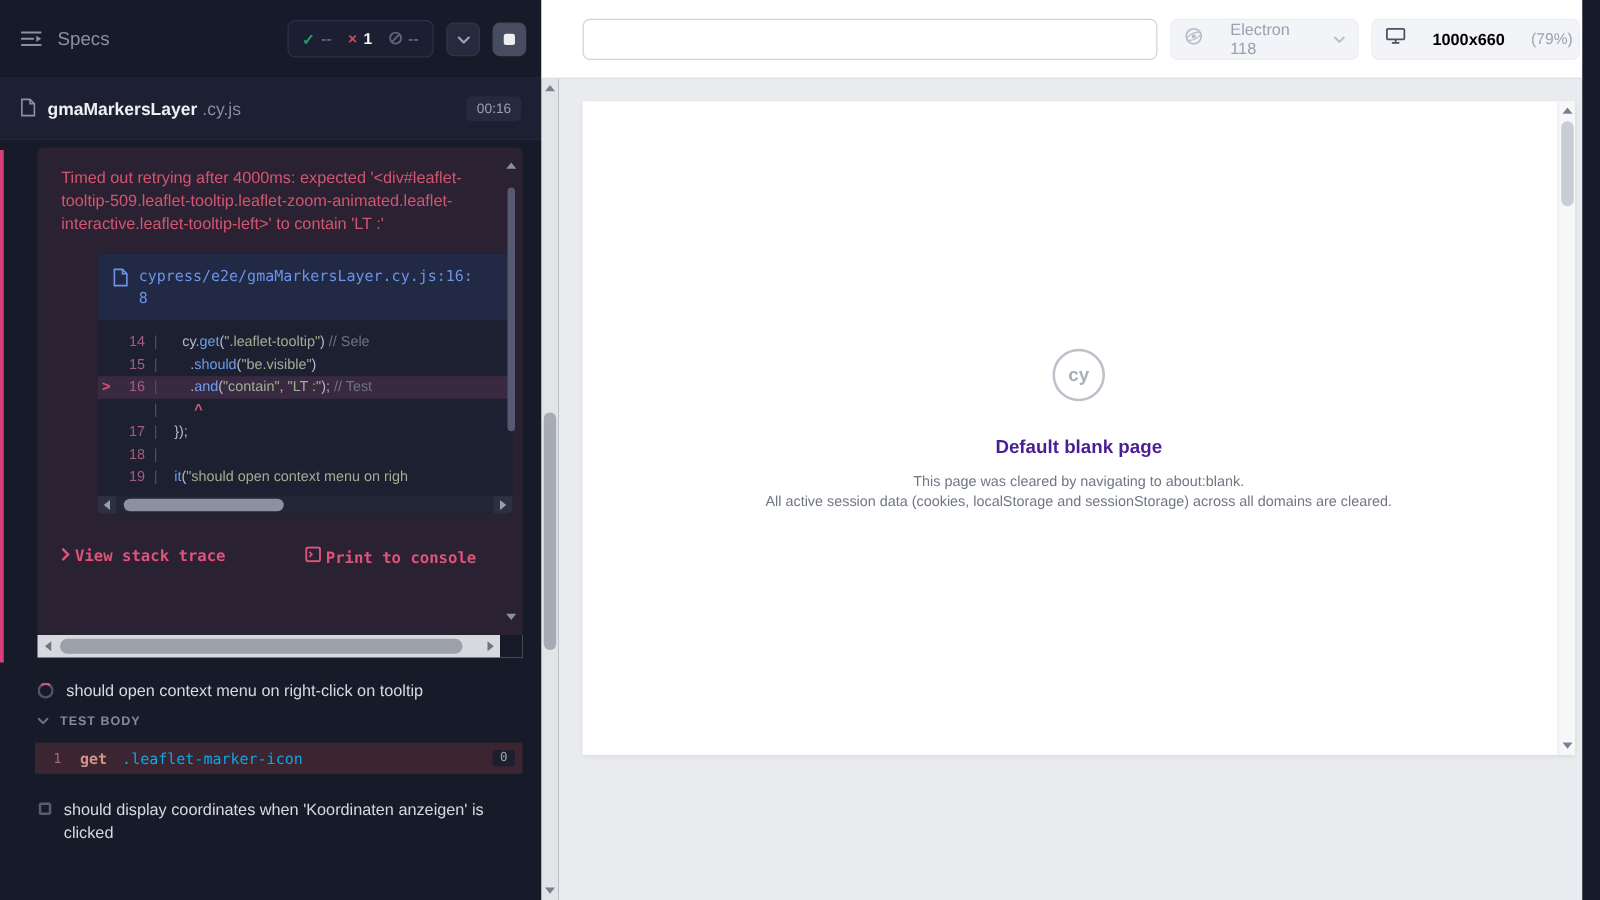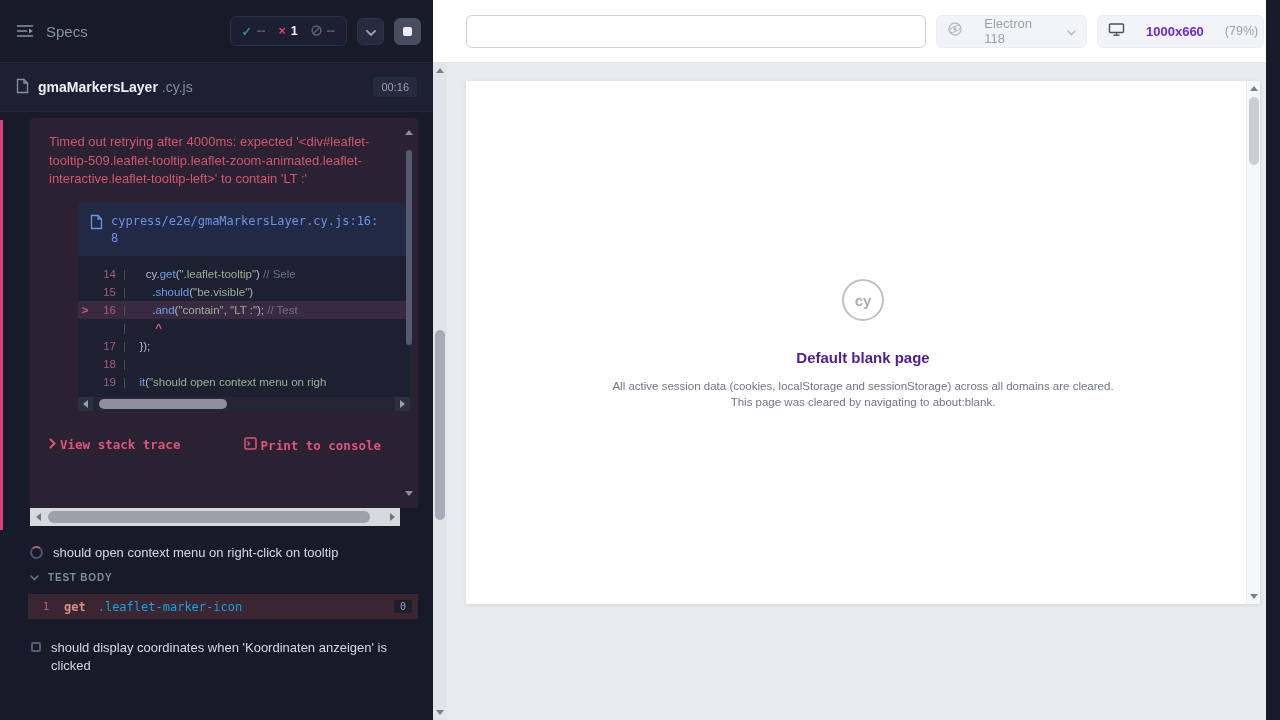--- a/index.html
+++ b/index.html
@@ -120,21 +120,21 @@
   .main-header { position:absolute; left:433px; top:0; width:833px; height:63px; background:#ffffff;
                  border-bottom:1px solid #e4e6ea; display:flex; align-items:center;
                  padding:0 2px 0 33px; gap:10px; }
   .url-input { width:461px; height:33px; border:1px solid #ced3db; border-radius:6px;
                background:#fff; font-size:13px; padding:0 12px; color:#3f4656; outline:none; }
   .dd { height:33px; background:#f3f4f7; border:1px solid #eceef2; border-radius:6px;
         display:flex; align-items:center; gap:21px; padding:0 10px; cursor:pointer; }
   .dd.browser { width:151px; }
   .dd.viewport { width:167px; }
   .dd-label-dim { color:#9ba1ae; font-size:13px; }
-  .vp-size { color:#6d28d9; font-size:13px; font-weight:700; }
+  .vp-size { color:#000000; font-size:13px; font-weight:700; }
   .vp-zoom { color:#9ba1ae; font-size:12.5px; }
   .dd .chev { margin-left:auto; }
 
   .stage { position:absolute; left:447px; top:63px; width:819px; height:657px; background:#e9ebef; }
   .aut { position:absolute; left:19px; top:18px; width:794px; height:523px; background:#ffffff;
          box-shadow:0 1px 4px rgba(0,0,0,0.10); }
   .aut-inner { position:absolute; left:0; top:198px; width:100%; display:flex;
                flex-direction:column; align-items:center; }
   .cy-logo { width:42px; height:42px; border:2px solid #bcc1ca; border-radius:50%; color:#a9aeb9;
              display:flex; align-items:center; justify-content:center; font-size:15px;
@@ -373,22 +373,22 @@
           </svg>
       </span>
     </span>
   </div>
 
   <div class="stage">
     <div class="aut">
       <div class="aut-inner">
         <div class="cy-logo">cy</div>
         <div class="aut-title">Default blank page</div>
+        <div class="aut-line">This page was cleared by navigating to about:blank.</div>
         <div class="aut-line">All active session data (cookies, localStorage and sessionStorage) across all domains are cleared.</div>
-        <div class="aut-line">This page was cleared by navigating to about:blank.</div>
       </div>
       <div class="aut-scroll">
         <span class="as-up tri tri-up"></span>
         <span class="as-thumb"></span>
         <span class="as-down tri tri-down"></span>
       </div>
     </div>
   </div>
 
   <div class="right-strip"></div>

